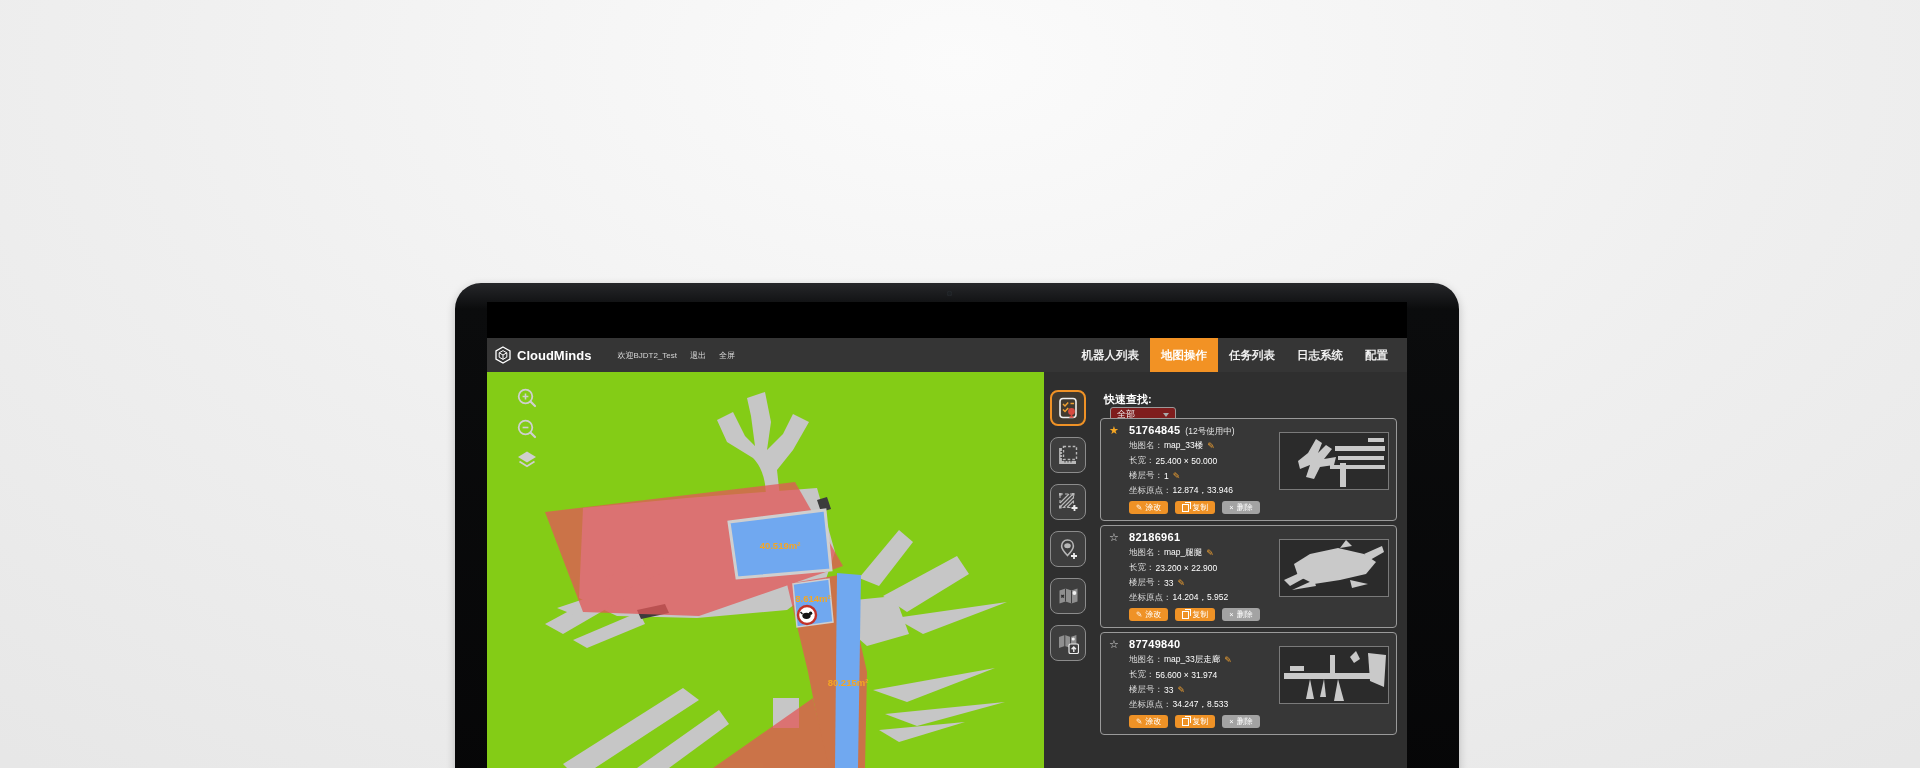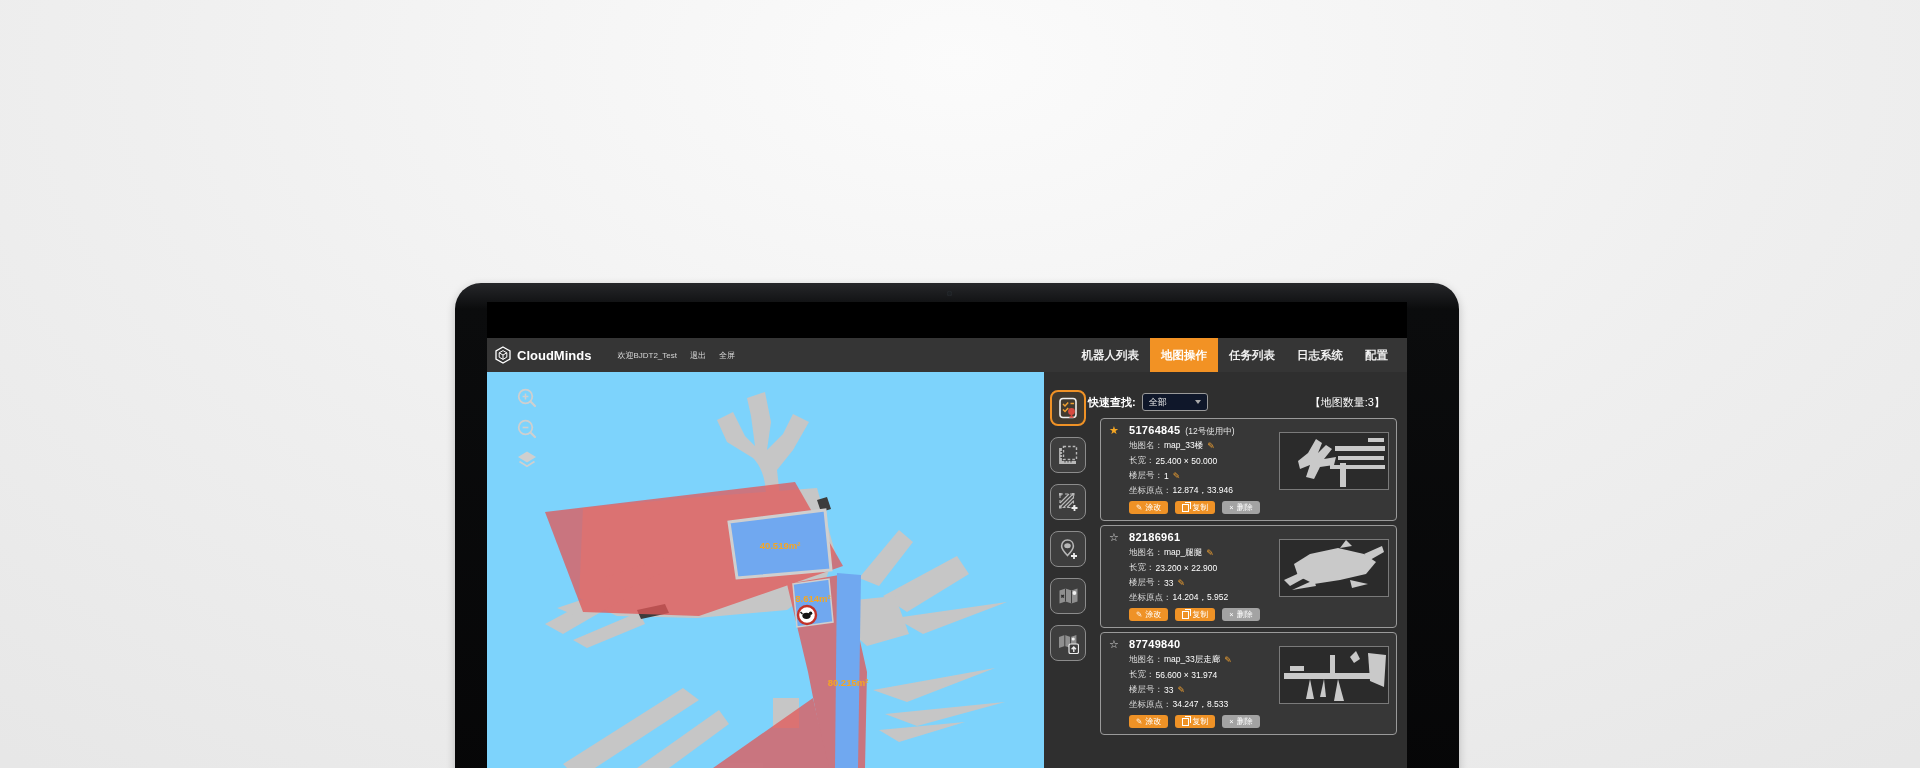--- a/index.html
+++ b/index.html
@@ -23,34 +23,34 @@
   .brand-name{color:#fff;font-size:13px;font-weight:bold;letter-spacing:0;}
   .session{display:flex;align-items:center;margin-left:26px;gap:13px;}
   .session span,.session a{font-size:8px;color:#d6d6d6;text-decoration:none;}
   .tabs{margin-left:auto;display:flex;height:34px;}
   .tab{height:34px;line-height:34px;padding:0 11px;font-size:11.5px;font-weight:bold;color:#f0f0f0;cursor:pointer;}
   .tab.active{background:#f29224;color:#fff;}
   .tabs{margin-right:8px;}
 
   
   .content{position:absolute;left:0;top:70px;width:920px;height:396px;}
-  .map-area{position:absolute;left:0;top:0;width:557px;height:396px;background:#7dd3fc;overflow:hidden;text-align:right;}
+  .map-area{position:absolute;left:0;top:0;width:557px;height:396px;background:#84cc16;overflow:hidden;text-align:right;}
   .map-controls{position:absolute;left:28px;top:14px;display:flex;flex-direction:column;gap:7px;z-index:5;}
   .mbtn{width:24px;height:24px;display:flex;align-items:center;justify-content:center;cursor:pointer;}
 
   .panel{position:absolute;left:557px;top:0;width:363px;height:396px;background:#2f2f2f;}
   .tools{position:absolute;left:6px;top:18px;width:40px;display:flex;flex-direction:column;}
   .tool{width:36px;height:36px;box-sizing:border-box;border:1px solid #8c8c8c;border-radius:8px;background:#3e3e3e;
     margin-bottom:11px;display:flex;align-items:center;justify-content:center;cursor:pointer;}
   .tool.active{border:2px solid #f09226;background:#413a30;}
 
-  .panel-head{position:absolute;left:44px;top:20px;width:297px;height:20px;display:flex;align-items:center;}
+  .panel-head{position:absolute;left:60px;top:20px;width:297px;height:20px;display:flex;flex-direction:column;}
   .qf{font-size:11px;font-weight:bold;color:#fff;}
   .select{margin-left:6px;width:66px;height:18px;box-sizing:border-box;border:1px solid #9a9a9a;border-radius:3px;
-    background:#0f172a;display:flex;align-items:center;padding:0 6px;cursor:pointer;}
+    background:#7f1d1d;display:flex;align-items:center;padding:0 6px;cursor:pointer;}
   .select .selval{font-size:9px;color:#eee;flex:1;}
   .chev{width:0;height:0;border-left:3.5px solid transparent;border-right:3.5px solid transparent;border-top:4px solid #aaa;}
   .count{margin-left:auto;font-size:11px;font-weight:normal;color:#fff;}
 
   .cards{position:absolute;left:56px;top:46px;width:297px;display:flex;flex-direction:column;gap:4px;}
   .card{position:relative;background:#373737;border:1px solid #9a9a9a;border-radius:4px;
     padding:5px 7px 6px 8px;box-sizing:border-box;}
   .chead{display:flex;align-items:baseline;gap:5px;height:14px;}
   .star{font-size:11px;width:15px;cursor:pointer;}
   .star.filled{color:#f5a623;}

